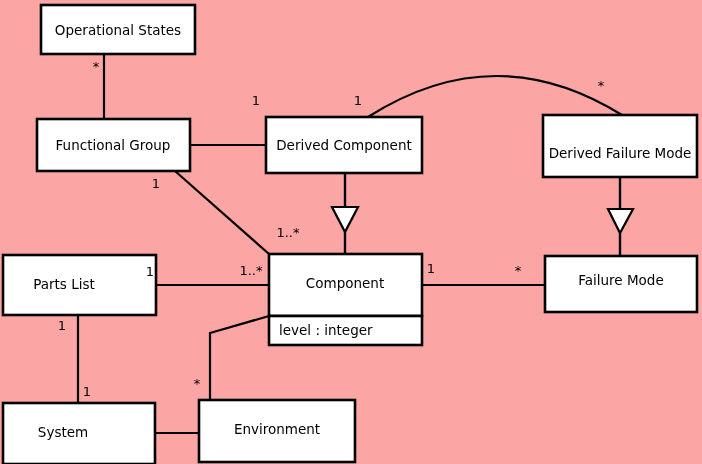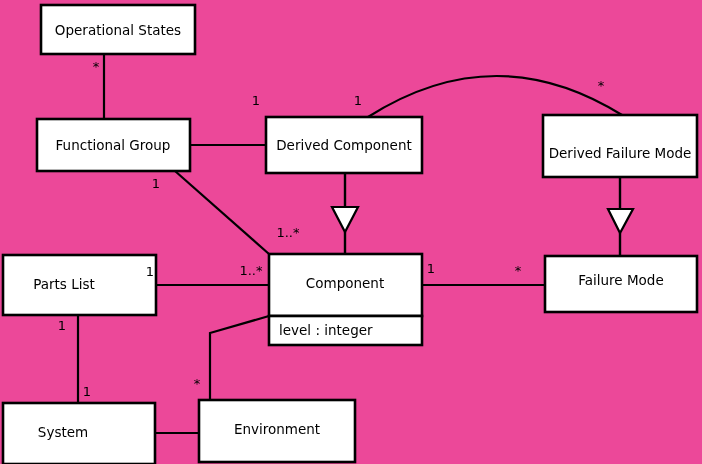--- a/index.html
+++ b/index.html
@@ -4,21 +4,21 @@
 <style>
   html, body {
     margin: 0;
     padding: 0;
     background: #ffffff;
   }
   #diagram-root {
     position: relative;
     width: 702px;
     height: 464px;
-    background: #ec4899;
+    background: #fca5a5;
     font-family: "DejaVu Sans", sans-serif;
     overflow: hidden;
   }
   svg#uml-canvas {
     display: block;
     width: 702px;
     height: 464px;
   }
   .cls-box {
     fill: #ffffff;

